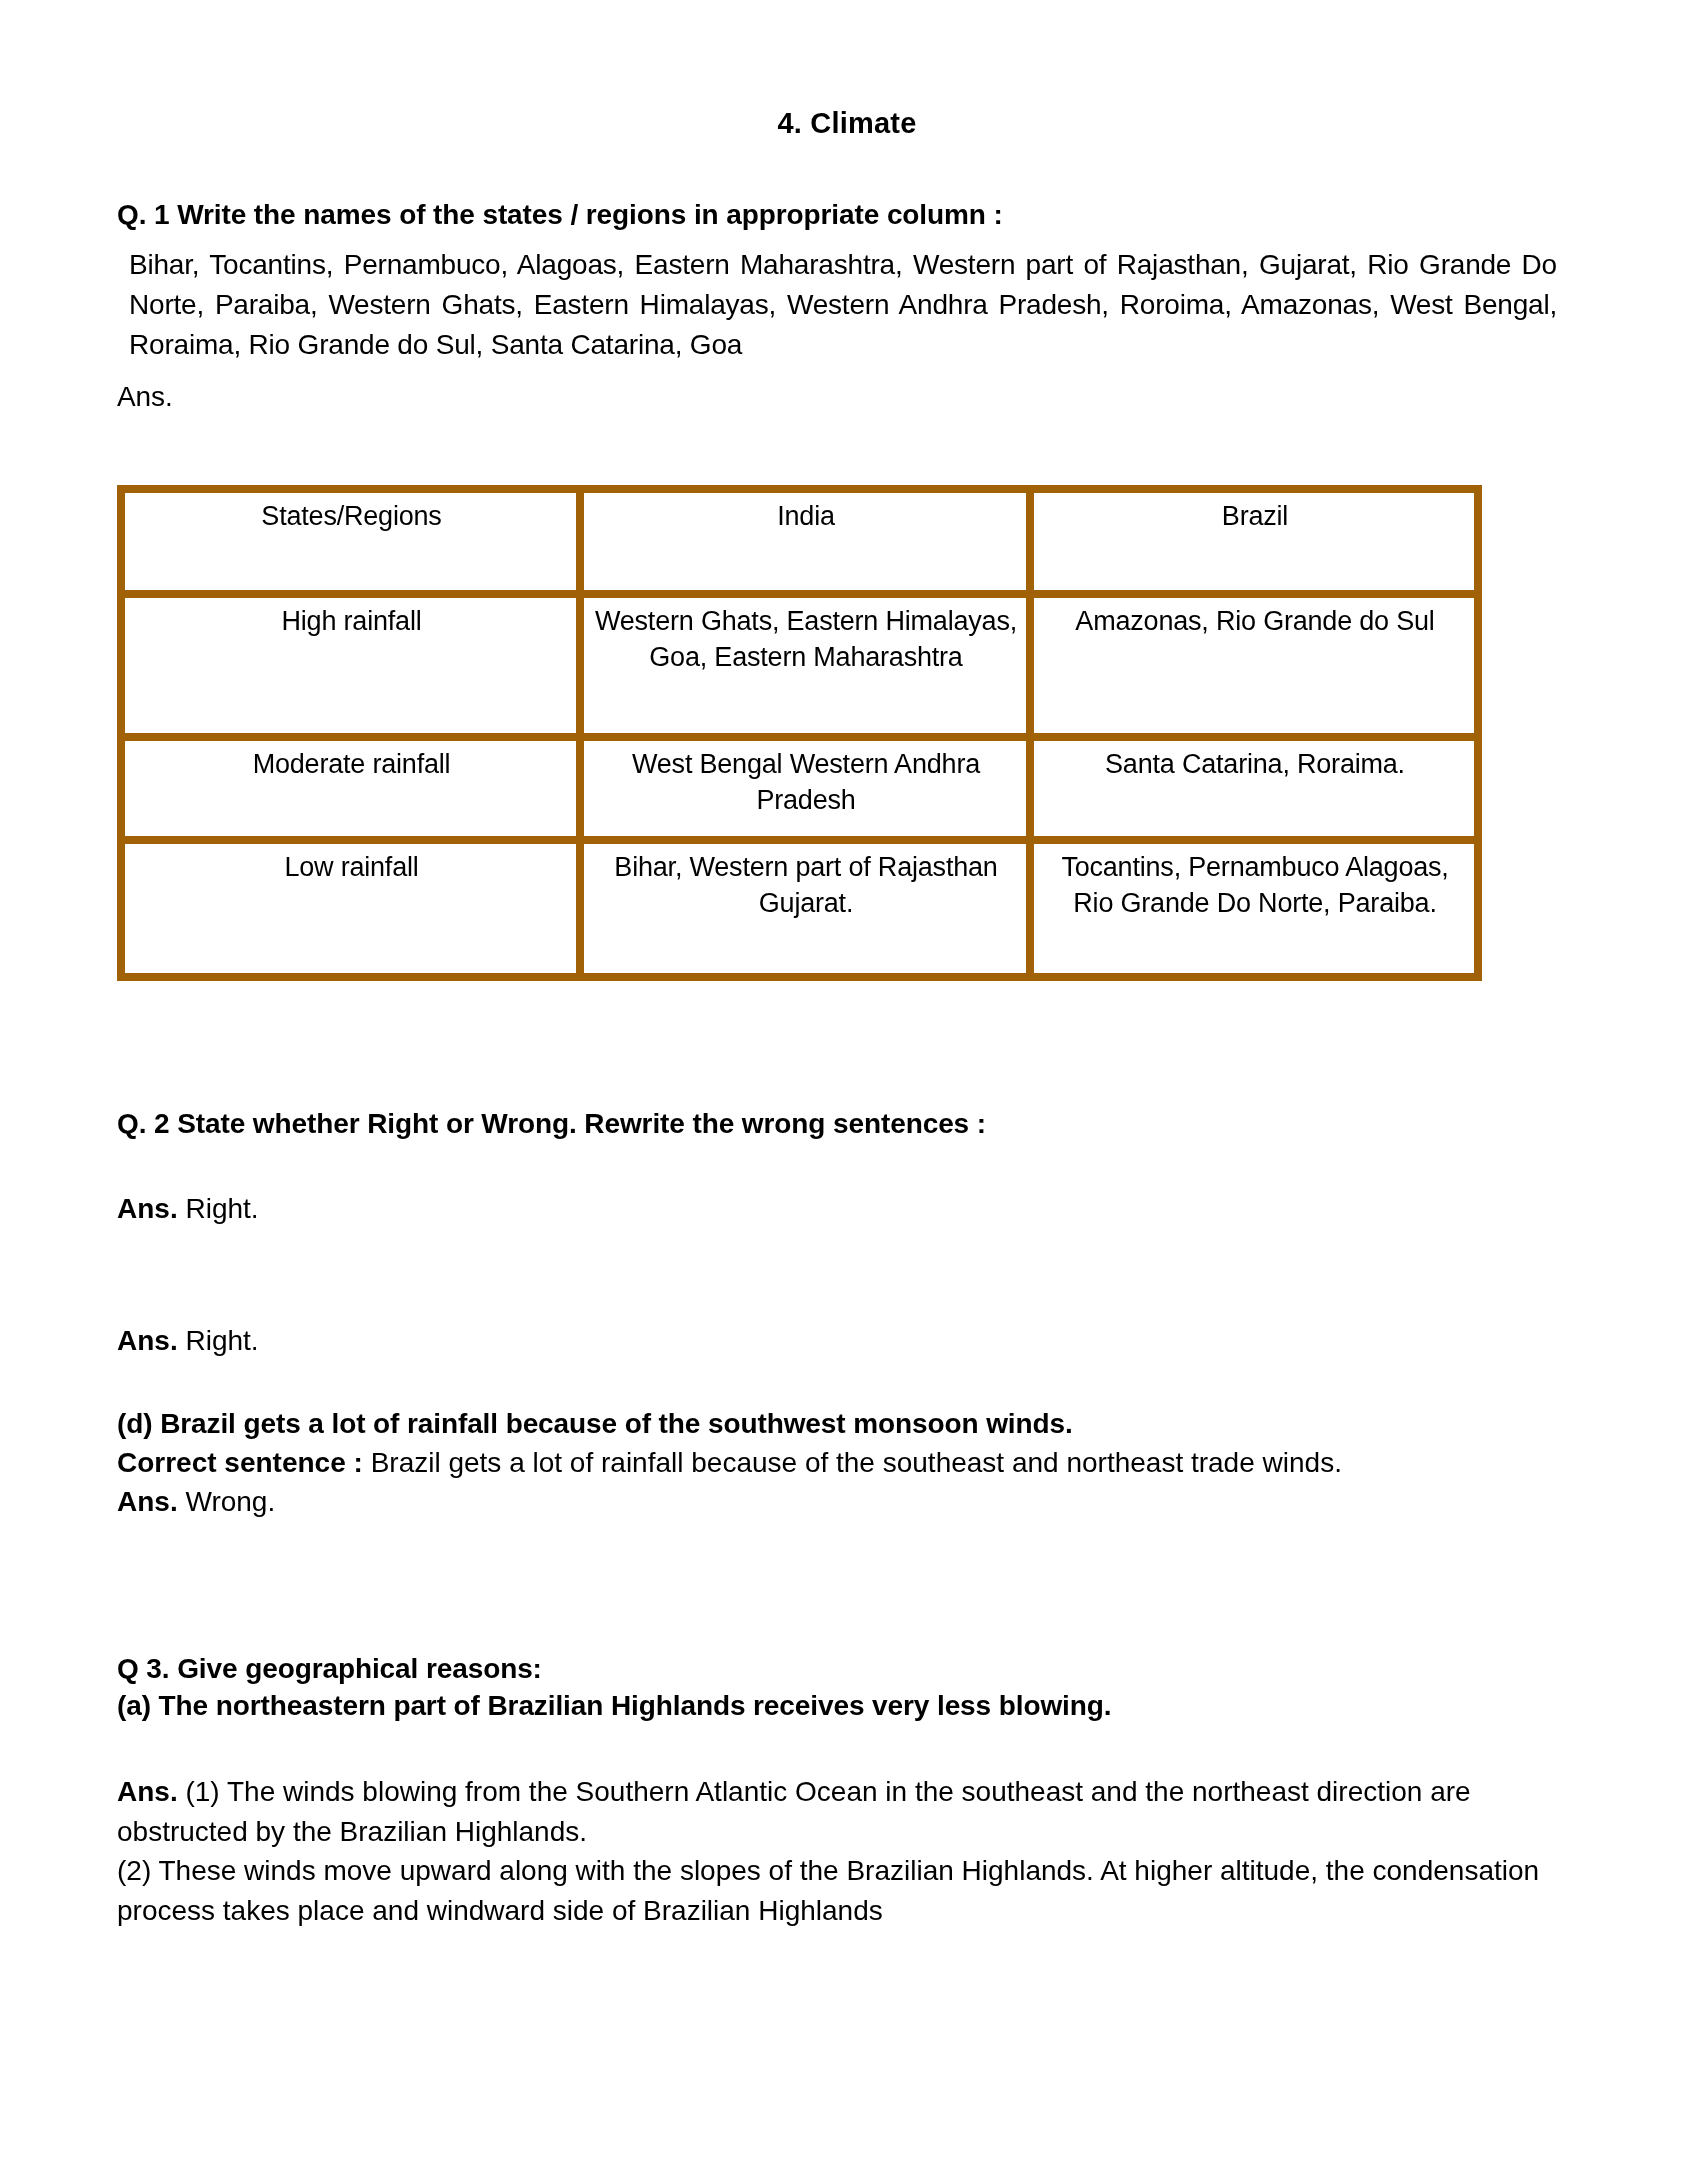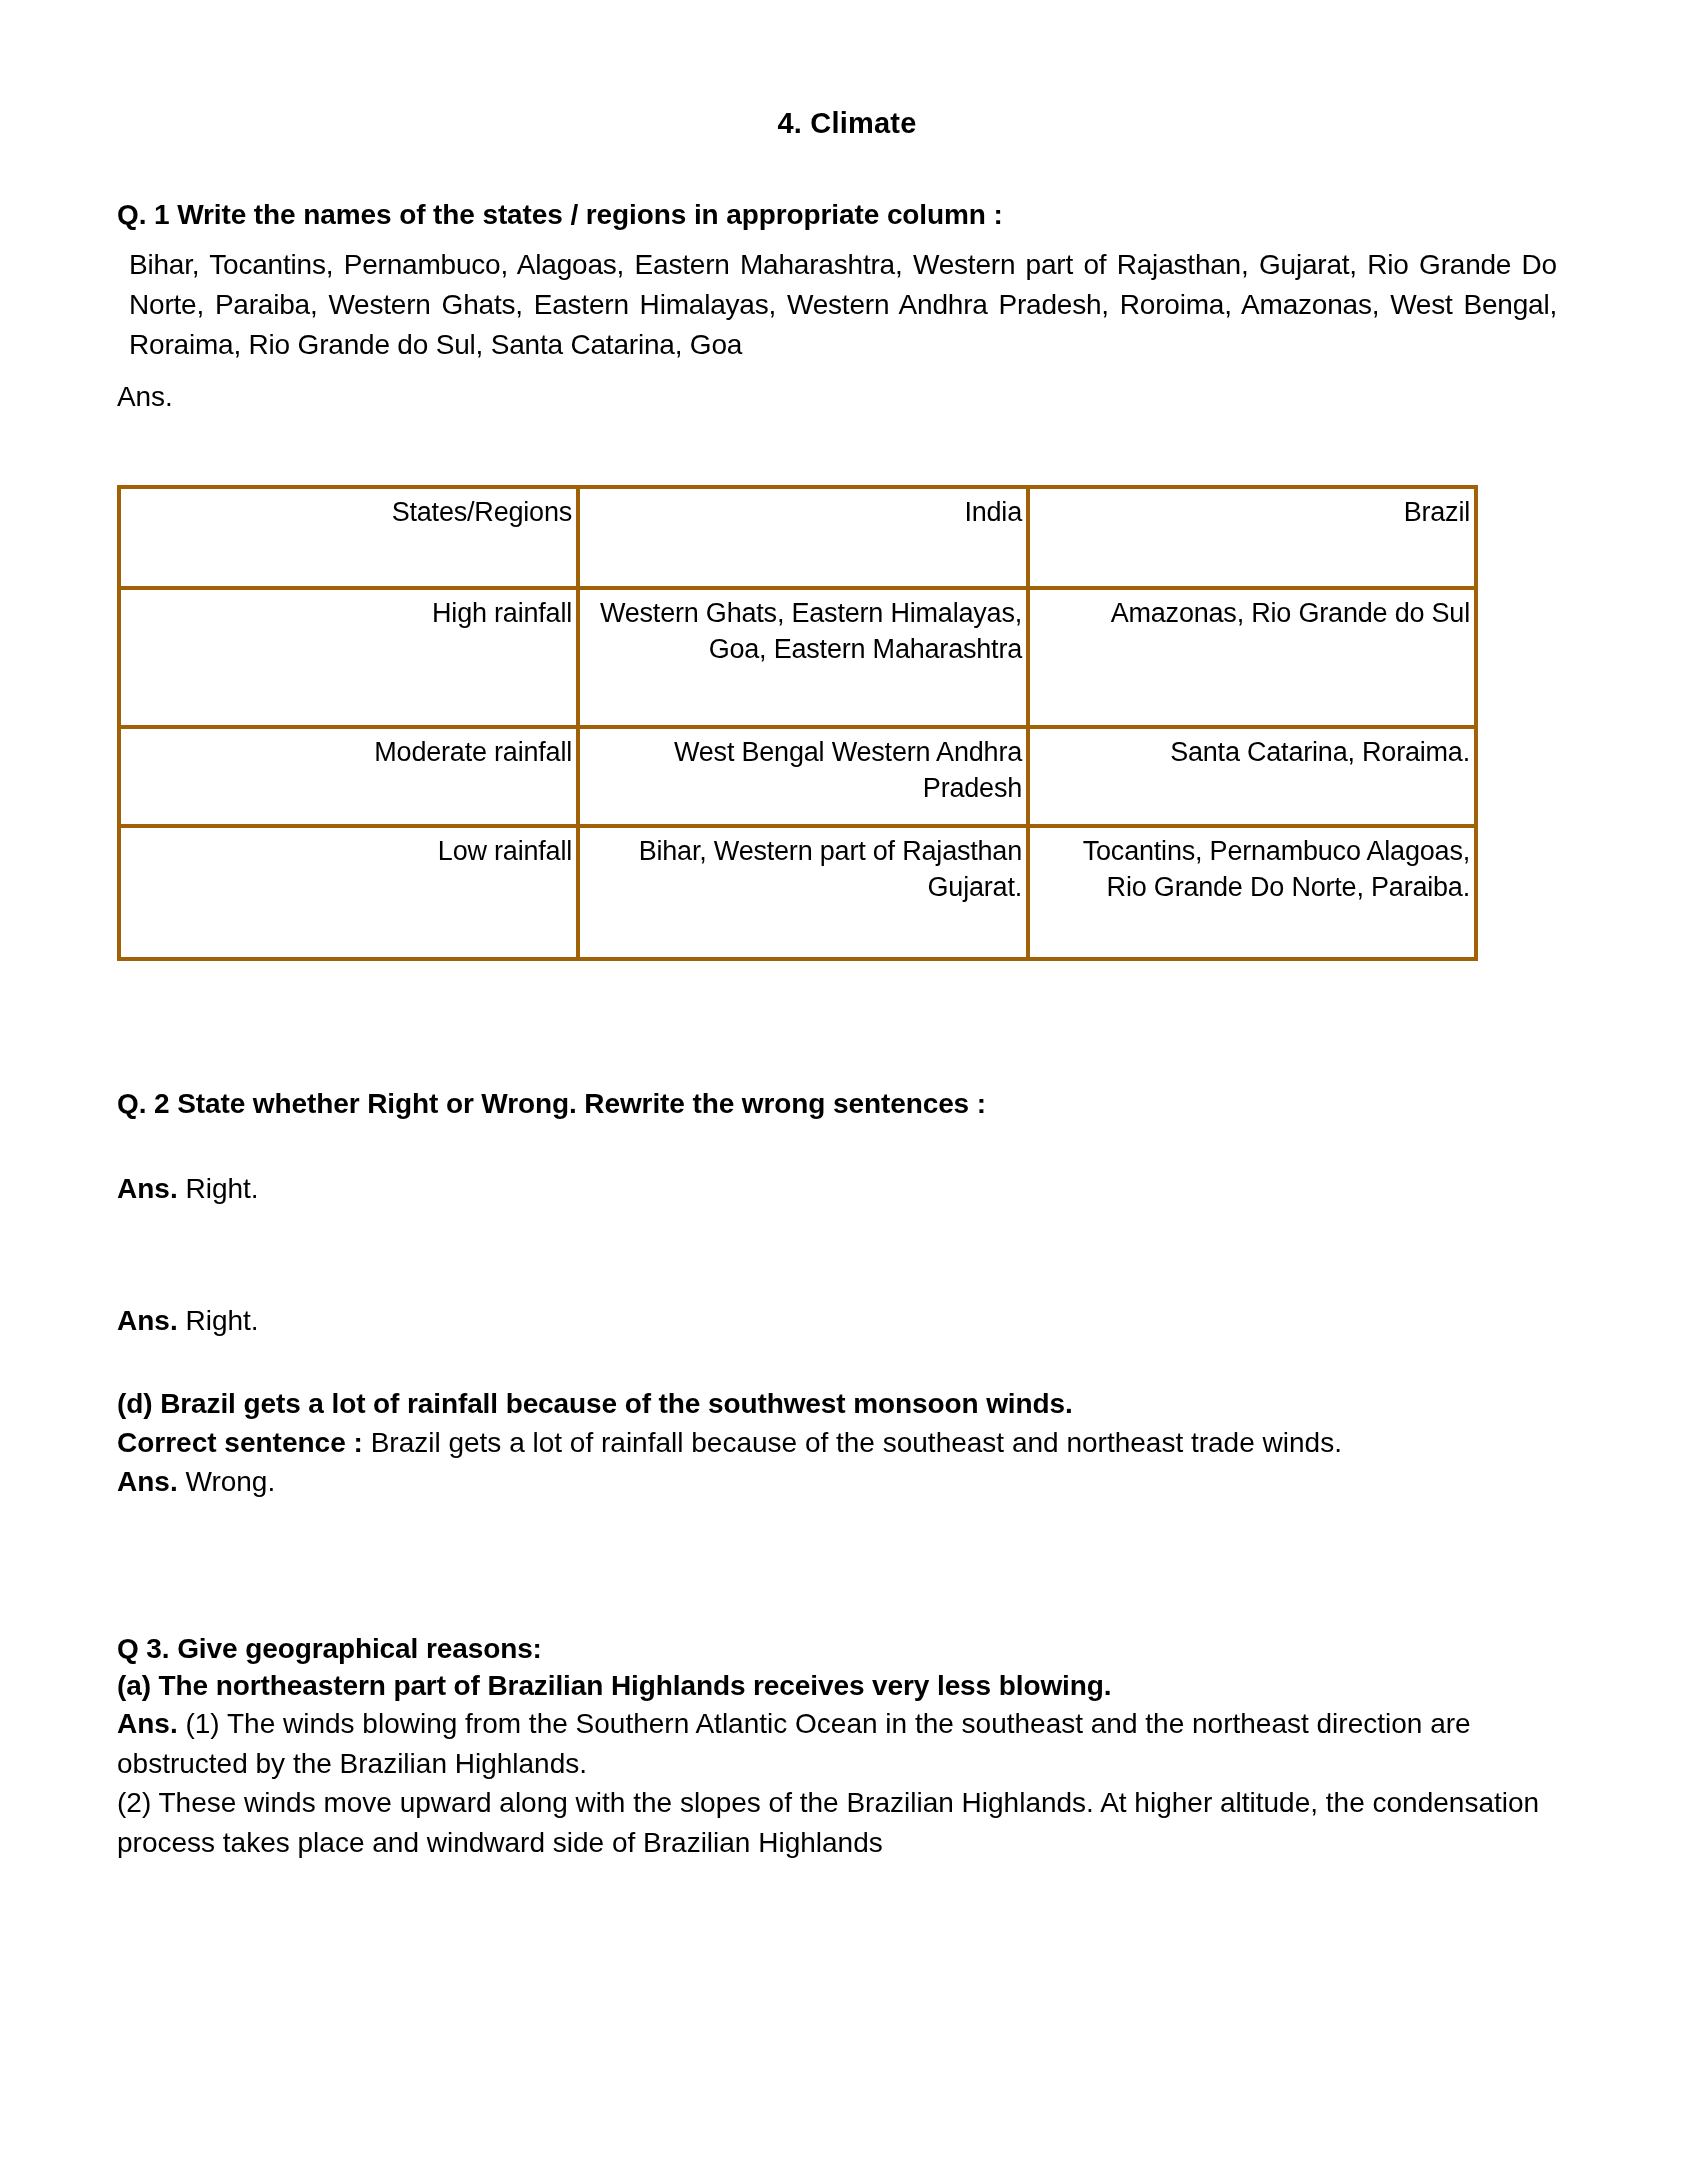--- a/index.html
+++ b/index.html
@@ -65,27 +65,27 @@
   
   table.rain-table {
     border-collapse: collapse;
     width: 1358px;
     margin: 0;
     table-layout: fixed;
     border: 3px solid #1a1a1a;
   }
   table.rain-table td,
   table.rain-table th {
-    border: 4px solid #a16207;
+    border: 8px solid #a16207;
     vertical-align: top;
     padding: 6px 4px 10px 6px;
     font-size: 27px;
     line-height: 1.32;
     font-weight: normal;
-    text-align: right;
+    text-align: center;
     letter-spacing: -0.2px;
   }
   table.rain-table thead th {
     height: 81px;
   }
   th.col-states {
     position: relative;
     font-weight: bold;
     vertical-align: bottom;
     padding-bottom: 6px;
@@ -182,18 +182,18 @@
       <div class="ans-line"><span class="bold">Ans.</span> <span>Wrong.</span></div>
     </div>
   </div>
 
   <div class="spacer-xl"></div>
   <div class="spacer-sm"></div>
 
   <div>
     <div class="q-heading">Q 3. Give geographical reasons:</div>
     <div class="q-heading">(a) The northeastern part of Brazilian Highlands receives very less blowing.</div>
-    <div class="ans-line" style="max-width:1436px;"><span class="bold">Ans.</span> <span>(1) The winds blowing from the Southern Atlantic Ocean in the southeast and the northeast direction are obstructed by the Brazilian Highlands.</span></div>
+    <div class="ans-line" style="max-width:1436px;margin-top:48px;"><span class="bold">Ans.</span> <span>(1) The winds blowing from the Southern Atlantic Ocean in the southeast and the northeast direction are obstructed by the Brazilian Highlands.</span></div>
     <div class="ans-line" style="max-width:1436px;"><span>(2) These winds move upward along with the slopes of the Brazilian Highlands. At higher altitude, the condensation process takes place and windward side of Brazilian Highlands</span></div>
   </div>
 
 </div>
 
 
 </body></html>

